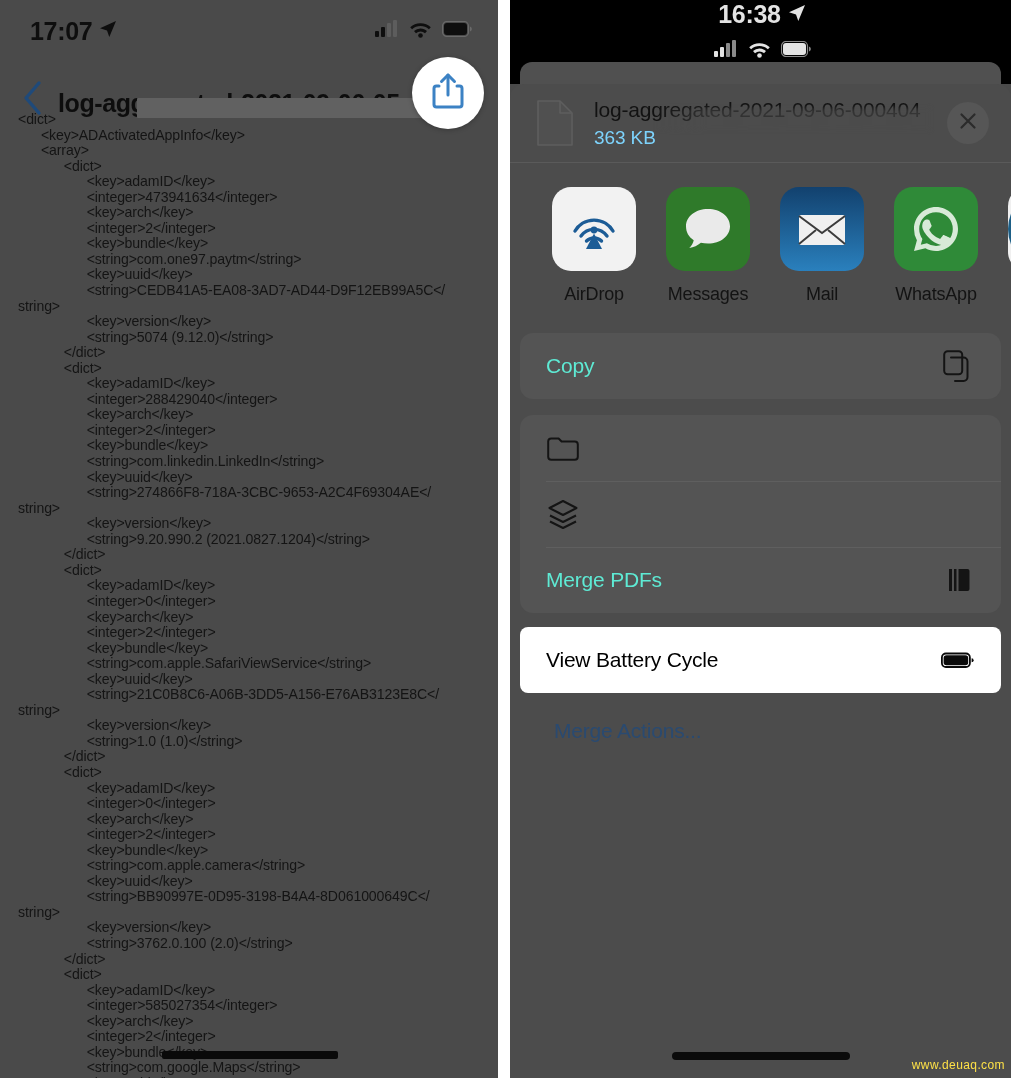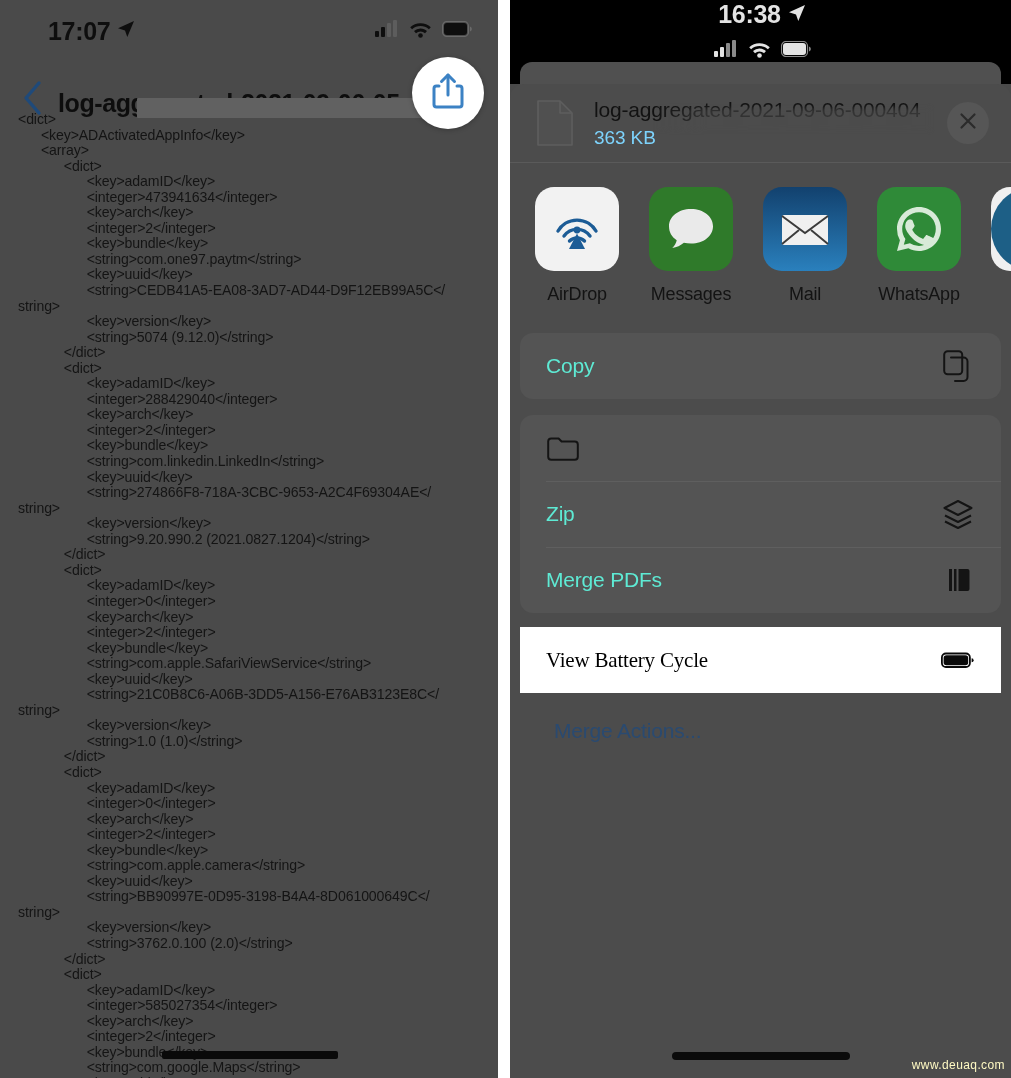--- a/index.html
+++ b/index.html
@@ -27,21 +27,21 @@
     overflow: hidden;
     flex: 0 0 498px;
   }
 
   .statusbar {
     position: relative;
     height: 62px;
     display: flex;
     align-items: center;
     justify-content: space-between;
-    padding: 0 26px 0 48px;
+    padding: 0 26px 0 30px;
   }
   .sb-left { display: flex; align-items: center; gap: 6px; }
   .sb-time {
     font-size: 25px;
     font-weight: 700;
     letter-spacing: -0.3px;
     color: #0e0e0e;
   }
   .sb-loc { display: inline-block; }
   .sb-right { display: flex; align-items: center; gap: 9px; }
@@ -227,21 +227,21 @@
   }
   .sheet-divider {
     height: 1px;
     background: #5a5a5a;
     margin: 0 0 0 0;
   }
 
   
   .app-row {
     display: flex;
-    padding: 24px 0 14px 10px;
+    padding: 24px 0 14px 27px;
     gap: 0;
     overflow: hidden;
   }
   .app-item {
     width: 114px;
     flex: 0 0 114px;
     display: flex;
     flex-direction: column;
     align-items: center;
   }
@@ -297,22 +297,21 @@
     height: 34px;
     display: flex;
     align-items: center;
     justify-content: center;
     flex: 0 0 34px;
   }
   
   .action-group.highlight {
     background: #ffffff;
     margin: 14px 10px 0 10px;
-    border-radius: 0;
-    font-family: Liberation Serif, serif;
+    border-radius: 8px;
   }
   .action-group.highlight .action-row { height: 66px; }
   .action-group.highlight .action-label { color: #000000; }
 
   .edit-actions {
     padding: 26px 0 0 44px;
     font-size: 21px;
     color: #2a4a70;
     letter-spacing: -0.2px;
   }
@@ -324,21 +323,21 @@
     width: 178px;
     height: 8px;
     background: #0b0b0b;
     border-radius: 4px;
   }
   .watermark {
     position: absolute;
     right: 6px;
     bottom: 6px;
     font-size: 12px;
-    color: #fef9c3;
+    color: #fde047;
     letter-spacing: 0.4px;
     font-family: "Liberation Sans", sans-serif;
   }
 </style>
 </head>
 <body>
 
 <div class="screenshot">
 
   <div class="left-panel">
@@ -605,21 +604,20 @@
 
         <div class="action-row">
           <span class="action-icon">
             <svg width="32" height="26" viewBox="0 0 32 26">
               <path d="M1.2 6.5a3 3 0 0 1 3-3h7.4l3 3h13.2a3 3 0 0 1 3 3v12.3a3 3 0 0 1-3 3H4.2a3 3 0 0 1-3-3z" fill="none" stroke="#141414" stroke-width="2" stroke-linejoin="round"></path>
             </svg>
           </span>
         </div>
 
         <div class="action-row">
-          <span class="action-label">Zip</span>
           <span class="action-icon">
             <svg width="32" height="30" viewBox="0 0 32 30">
               <path d="M16 2L2.5 9 16 16l13.5-7z" fill="none" stroke="#141414" stroke-width="2" stroke-linejoin="round"></path>
               <path d="M3 16.5L16 23l13-6.5" fill="none" stroke="#141414" stroke-width="2" stroke-linejoin="round"></path>
               <path d="M3 22.5L16 29l13-6.5" fill="none" stroke="#141414" stroke-width="2" stroke-linejoin="round"></path>
             </svg>
           </span>
         </div>
 
         <div class="action-row">

